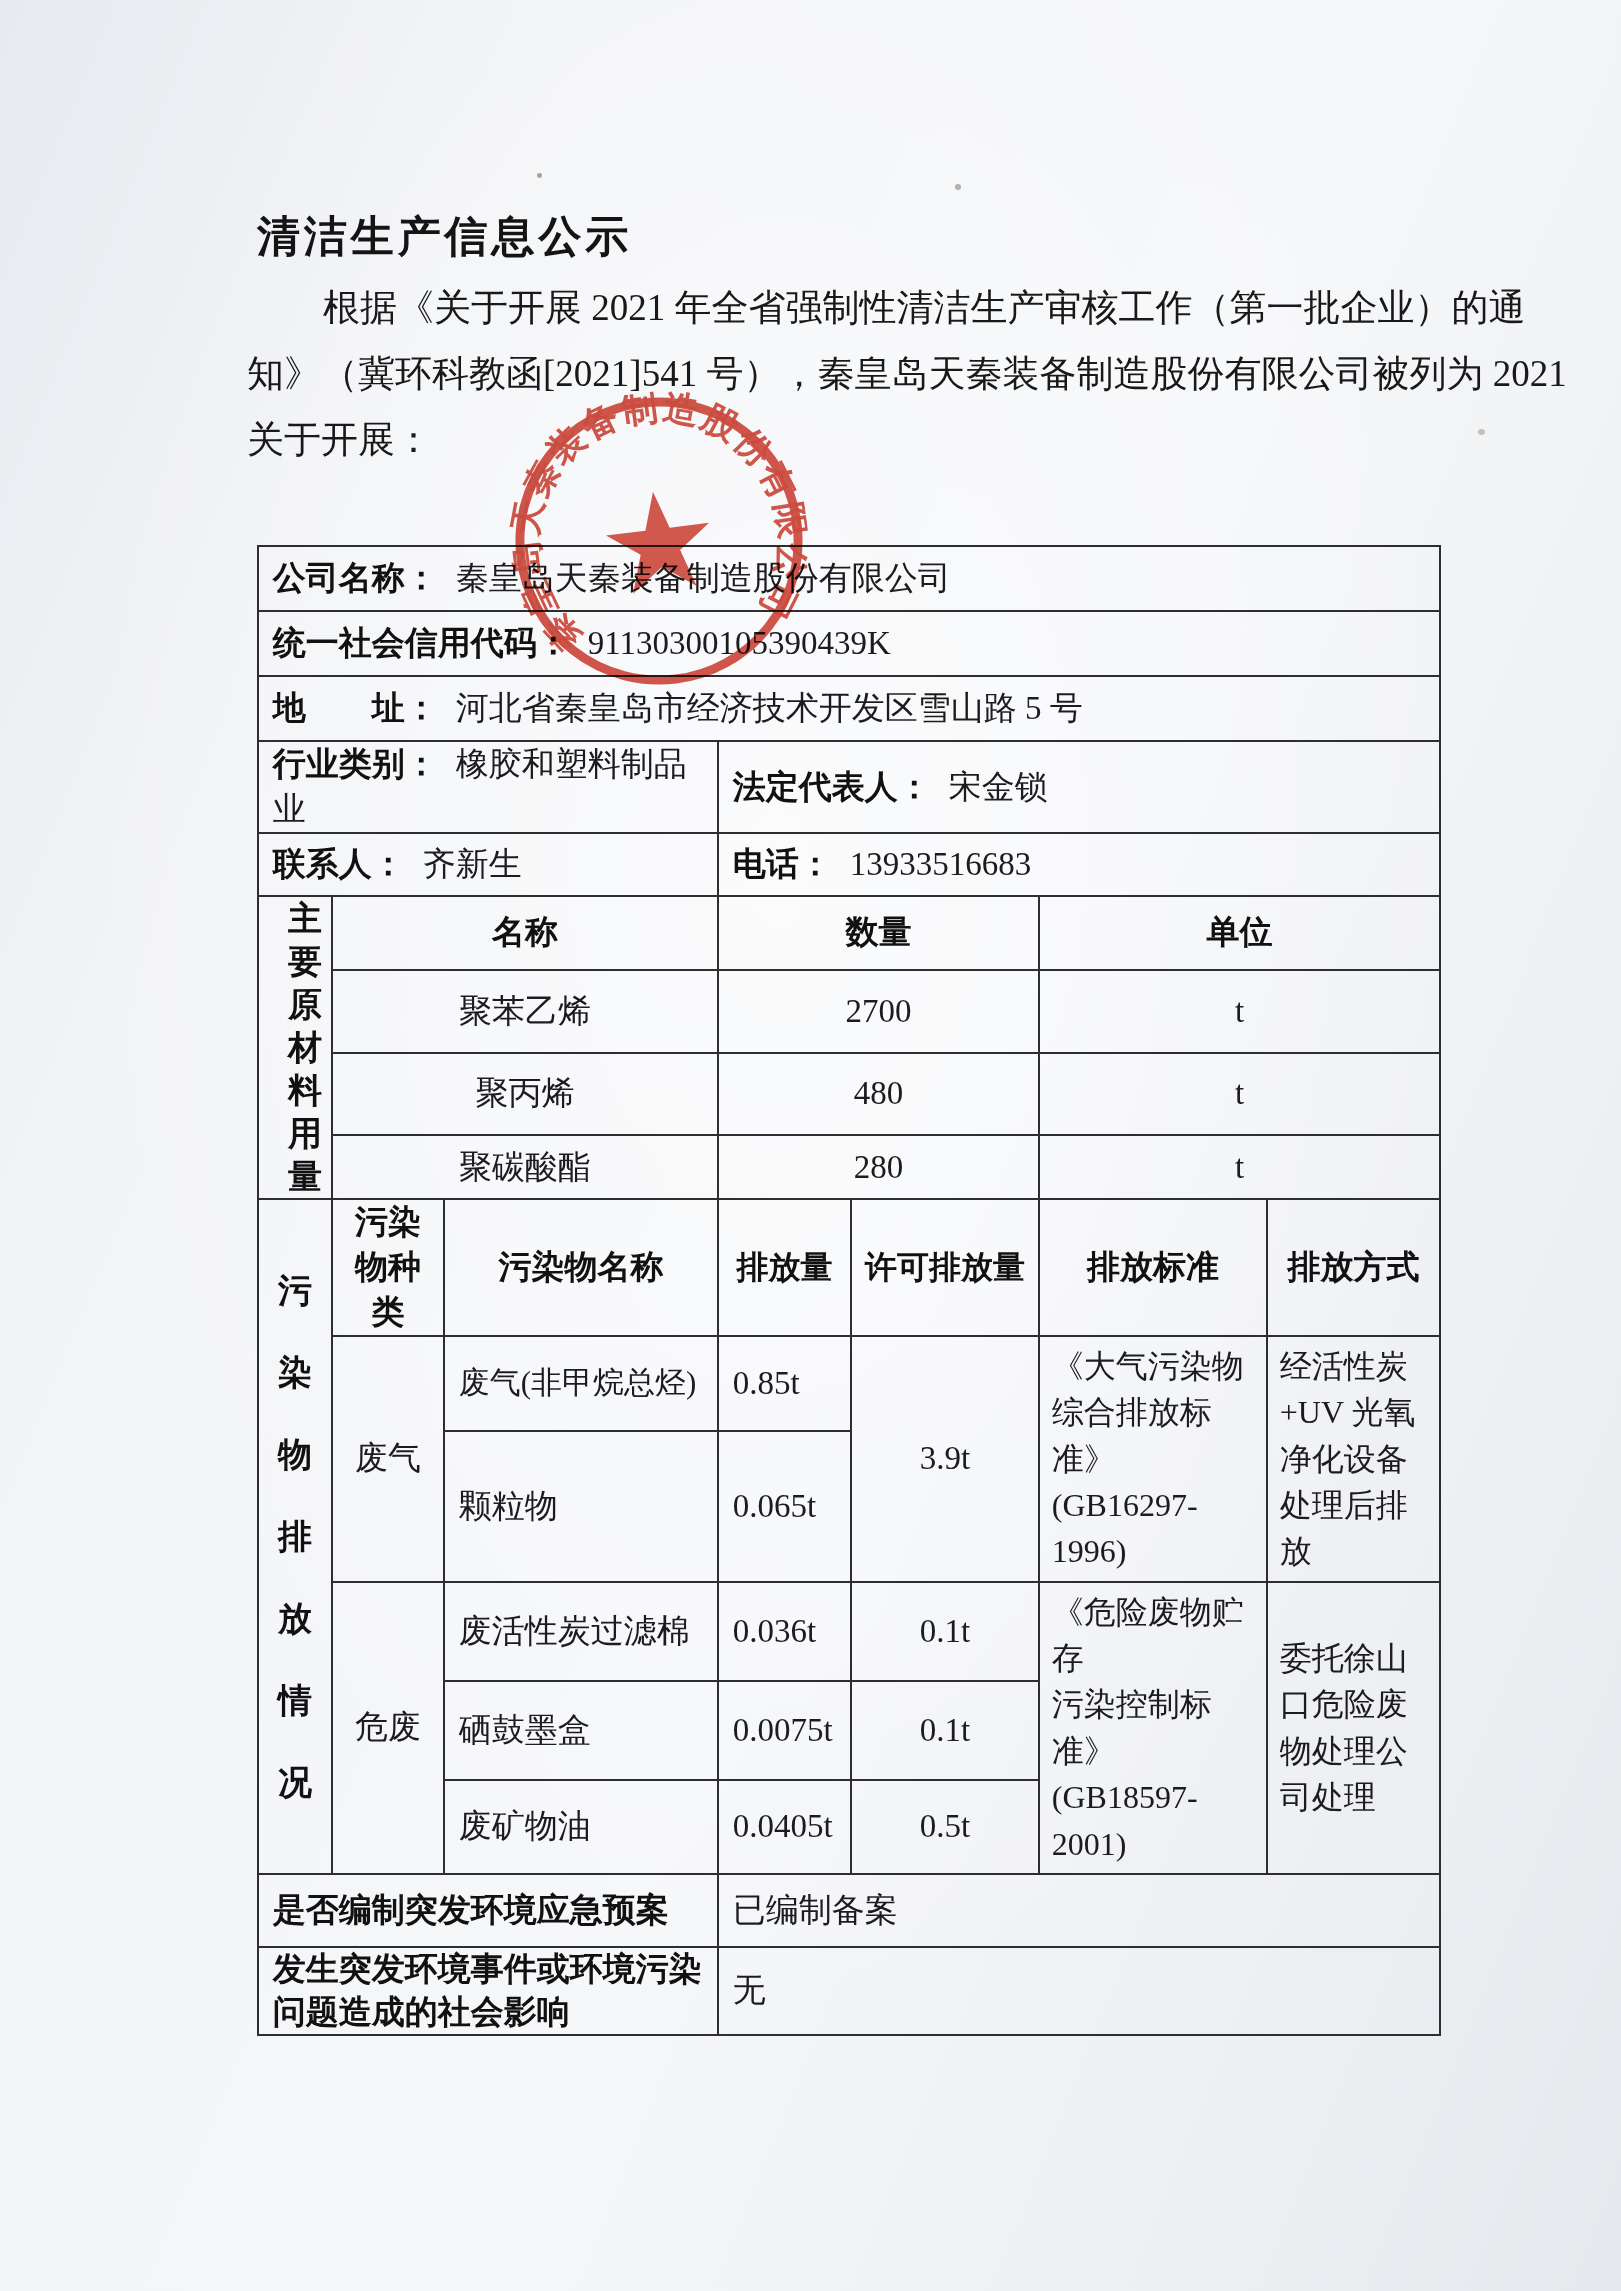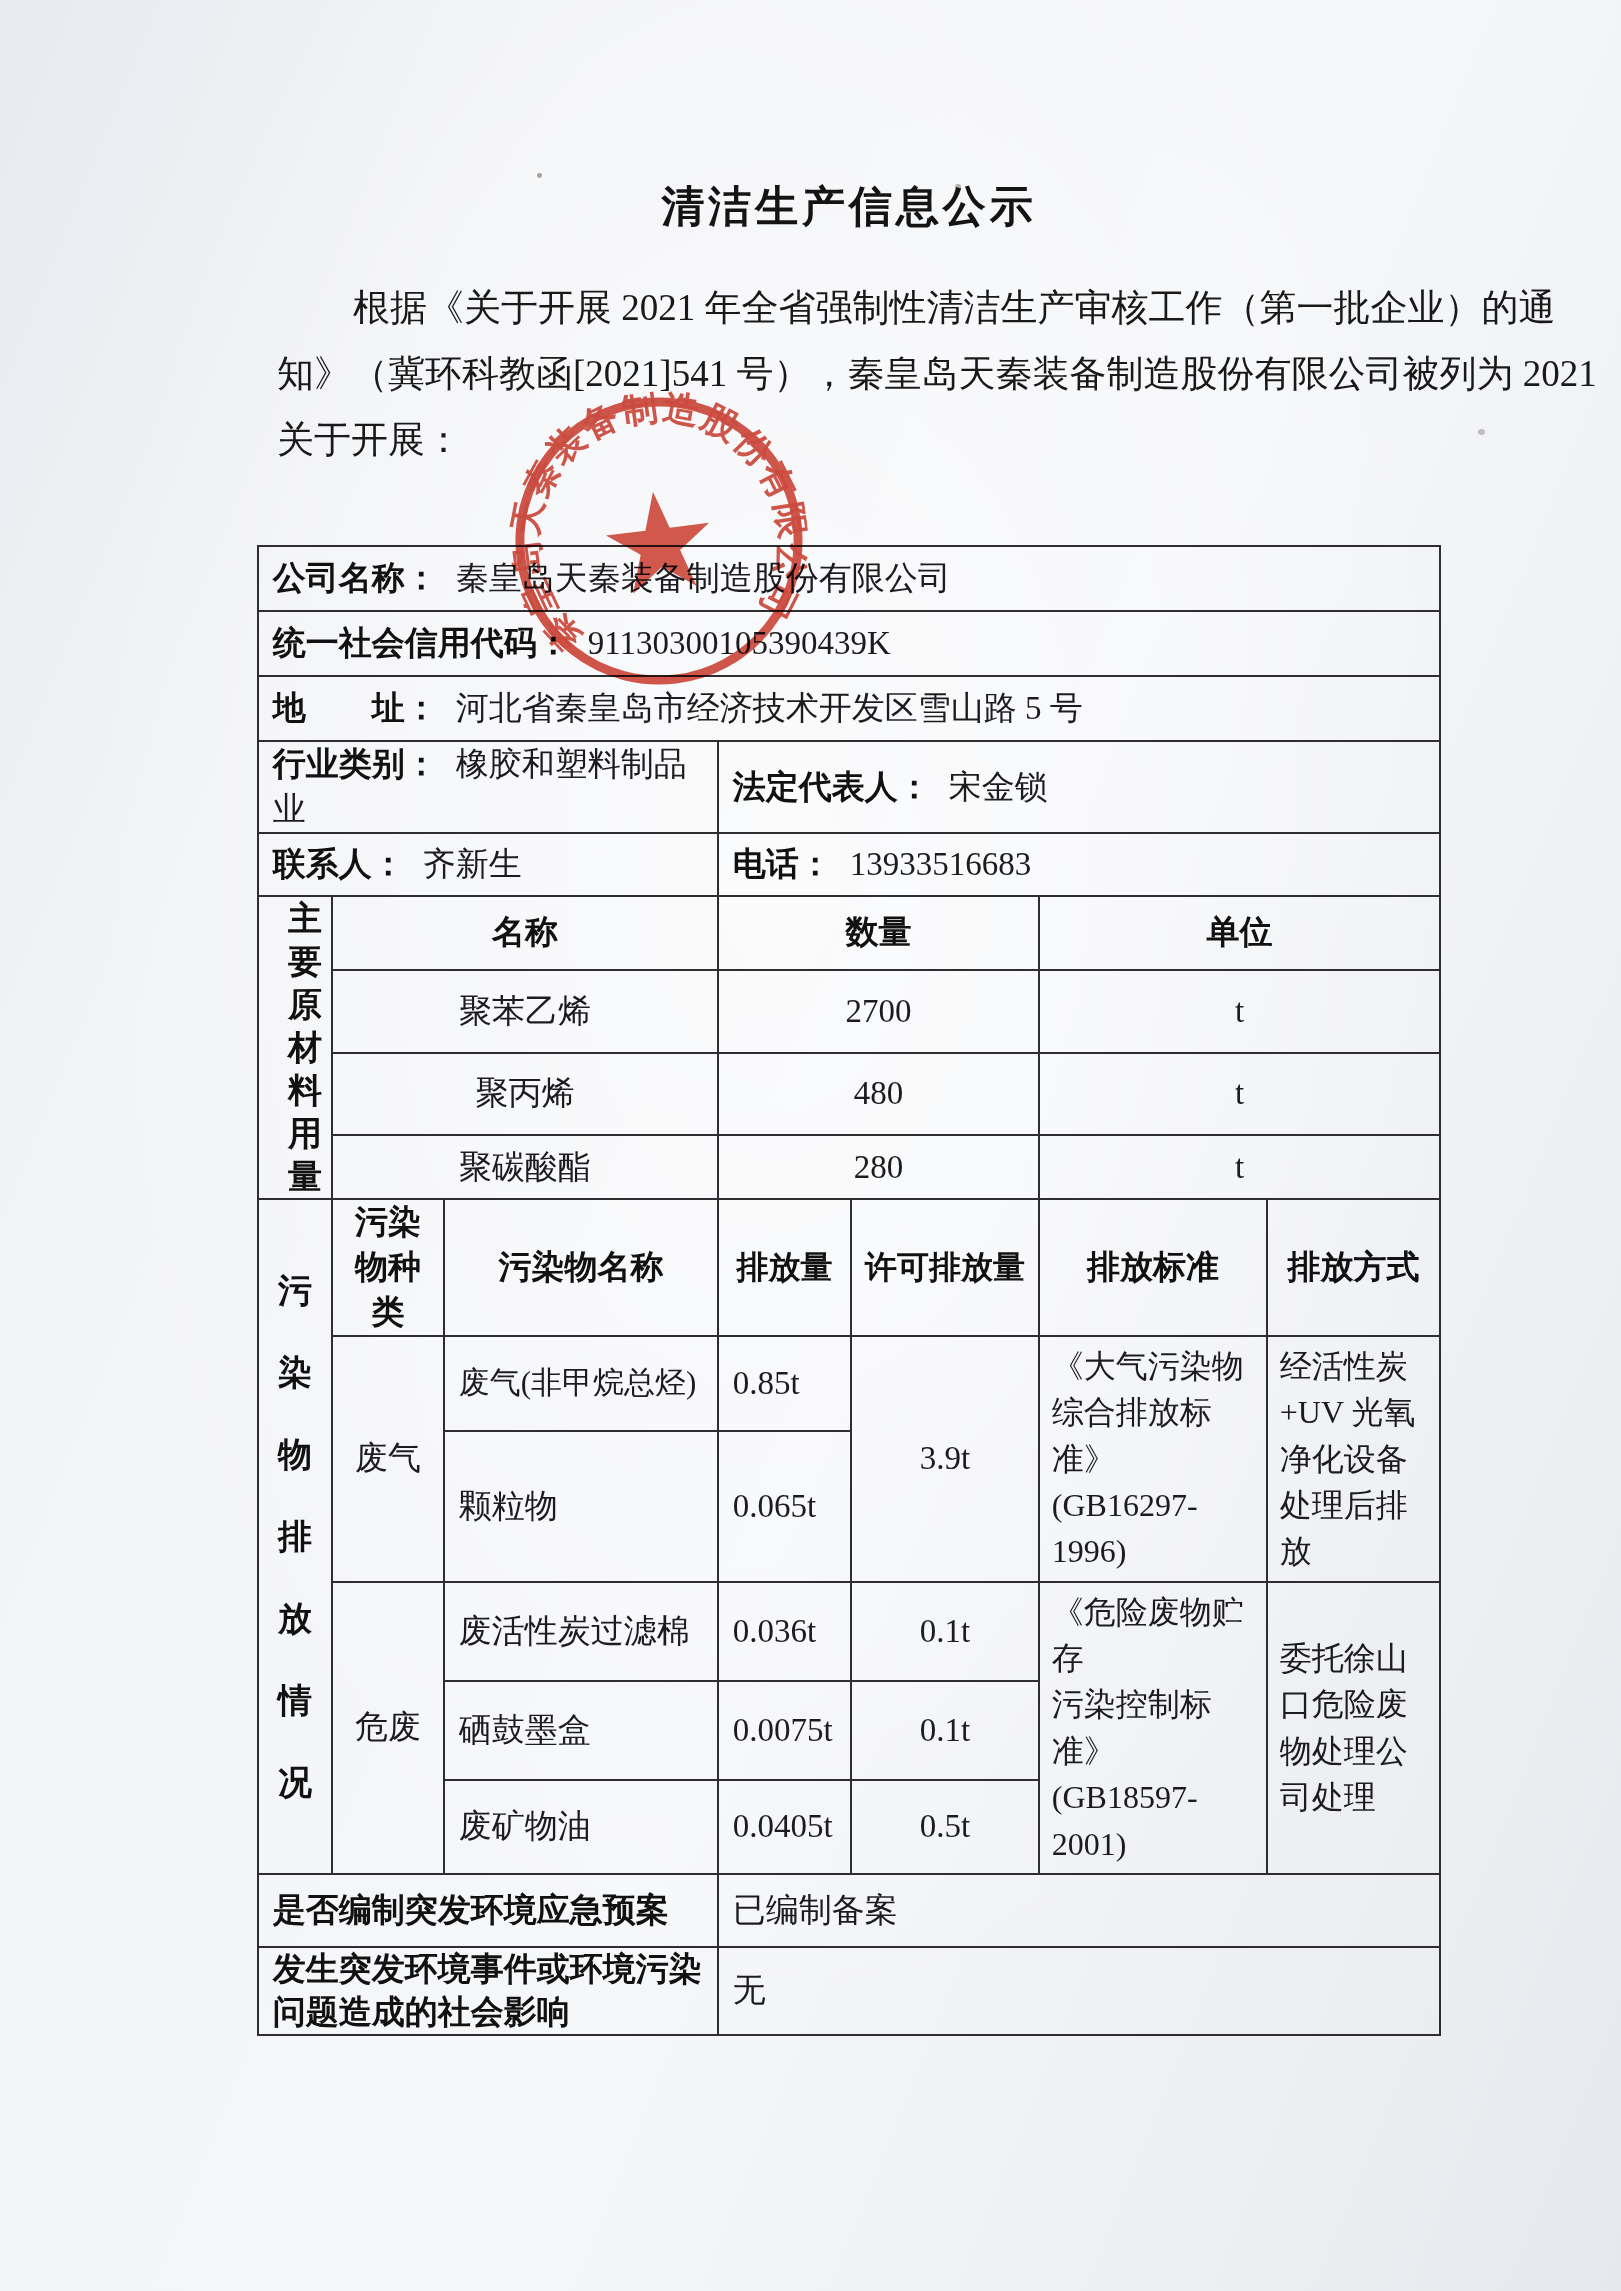--- a/index.html
+++ b/index.html
@@ -8,27 +8,26 @@
     width:1621px;height:2292px;
     margin:0 auto;
     background:
       radial-gradient(ellipse at 48% 38%, rgba(255,255,255,.55), rgba(255,255,255,0) 60%),
       linear-gradient(112deg,#e7eaef 0%,#f3f4f7 22%,#f6f7f9 55%,#eceef2 85%,#e6e8ed 100%);
     overflow:hidden;
     font-family:"Liberation Serif", serif;
     color:#1c1c1e;
   }
   .doc-title{
-    position:absolute;left:257px;top:178px;width:1184px;
-    text-align:center;
+    position:absolute;left:257px;top:208px;width:1184px;
     font-family:"Liberation Sans", sans-serif;
     font-weight:700;font-size:43px;letter-spacing:3.9px;color:#141414;
   }
   .intro{position:absolute;left:247px;top:275px;width:1204px;font-size:37px;color:#191919;}
-  .intro .iline{height:66px;line-height:66px;white-space:nowrap;margin-left:30px;}
+  .intro .iline{height:66px;line-height:66px;white-space:nowrap;}
   .intro .jline{text-align:justify;text-align-last:justify;}
   .intro .indent{text-indent:76px;}
   .info-table{
     position:absolute;left:257px;top:545px;
     border-collapse:collapse;table-layout:fixed;width:1184px;
     font-size:33px;
   }
   .info-table td{
     border:2px solid #2e2e30;
     vertical-align:middle;

